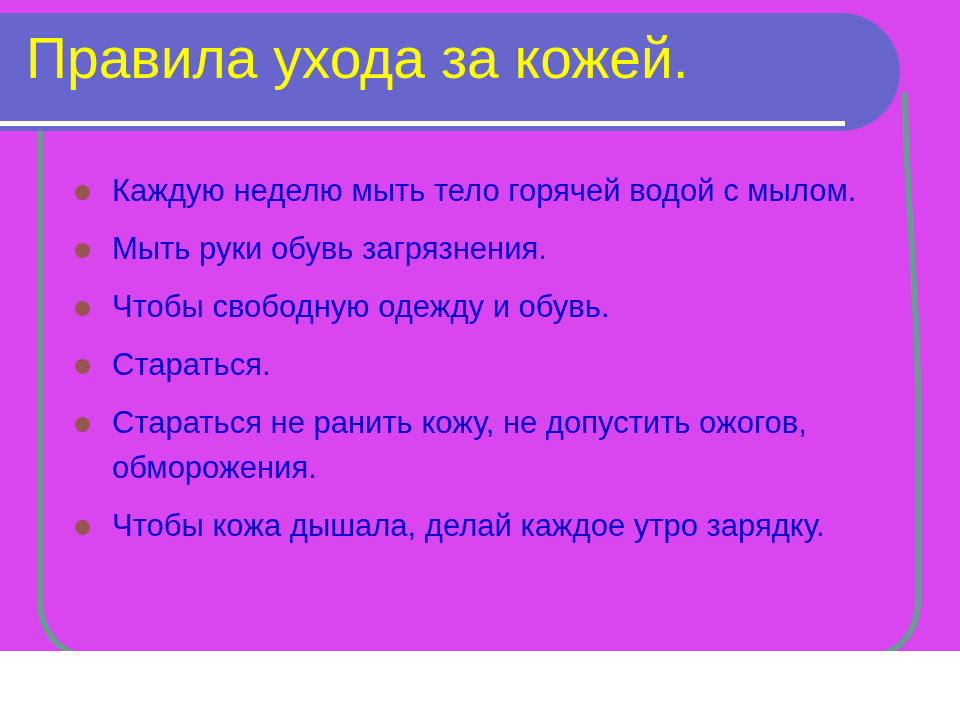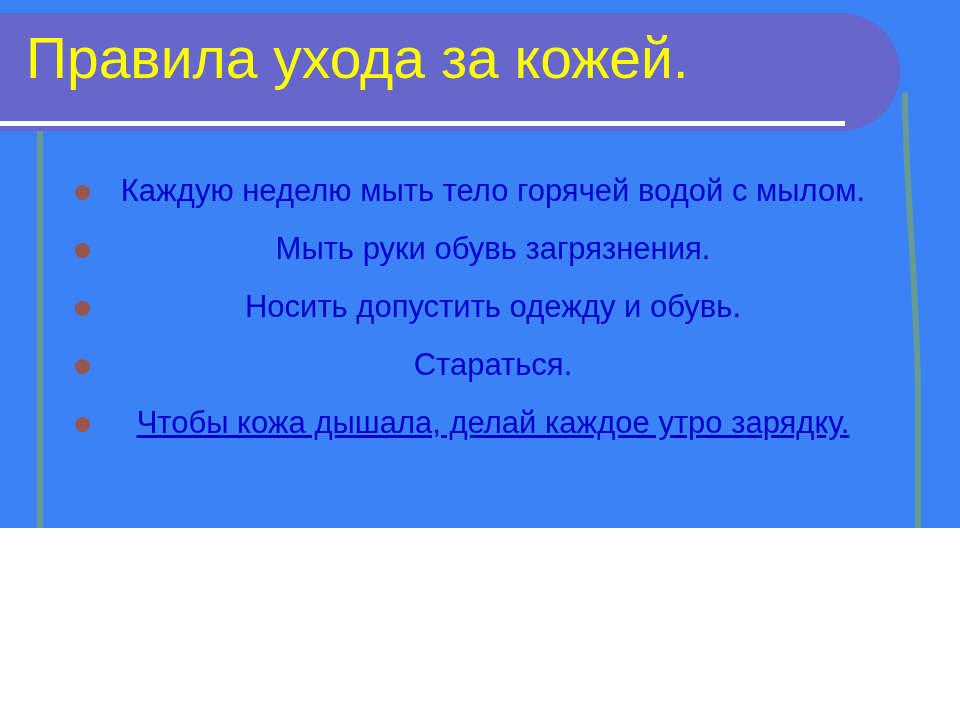--- a/index.html
+++ b/index.html
@@ -3,22 +3,22 @@
 <meta charset="utf-8">
 <style>
   html, body {
     margin: 0;
     padding: 0;
     background: #ffffff;
   }
   #slide {
     position: relative;
     width: 960px;
-    height: 528px;
-    background: #3b82f6;
+    height: 651px;
+    background: #d946ef;
     overflow: hidden;
     font-family: "Liberation Sans", sans-serif;
   }
 
   
   #frame-svg {
     position: absolute;
     left: 0;
     top: 0;
     width: 960px;
@@ -61,34 +61,32 @@
 
   
   #bullet-list {
     position: absolute;
     left: 64px;
     top: 168px;
     width: 810px;
     margin: 0;
     padding: 0;
     list-style: none;
-    text-align: center;
   }
   .bullet-item {
     position: relative;
     padding-left: 48px;
     margin-bottom: 13px;
     color: #0000cc;
     font-family: "Liberation Sans", sans-serif;
     font-size: 31px;
     line-height: 45px;
   }
   .bullet-item:last-child {
     margin-bottom: 16px;
-    text-decoration: underline;
   }
   .bullet-marker {
     position: absolute;
     left: 11px;
     top: 17px;
     width: 15px;
     height: 15px;
     border-radius: 50%;
     background: #96564f;
   }
@@ -119,25 +117,29 @@
     <li class="bullet-item">
       <span class="bullet-marker"></span>
       <span class="bullet-text">Каждую неделю мыть тело горячей водой с мылом.</span>
     </li>
     <li class="bullet-item">
       <span class="bullet-marker"></span>
       <span class="bullet-text">Мыть руки обувь загрязнения.</span>
     </li>
     <li class="bullet-item">
       <span class="bullet-marker"></span>
-      <span class="bullet-text">Носить допустить одежду и обувь.</span>
+      <span class="bullet-text">Чтобы свободную одежду и обувь.</span>
     </li>
     <li class="bullet-item">
       <span class="bullet-marker"></span>
       <span class="bullet-text">Стараться.</span>
+    </li>
+    <li class="bullet-item">
+      <span class="bullet-marker"></span>
+      <span class="bullet-text">Стараться не ранить кожу, не допустить ожогов, обморожения.</span>
     </li>
     <li class="bullet-item">
       <span class="bullet-marker"></span>
       <span class="bullet-text">Чтобы кожа дышала, делай каждое утро зарядку.</span>
     </li>
   </ul>
 
 </div>
 
 </body></html>

